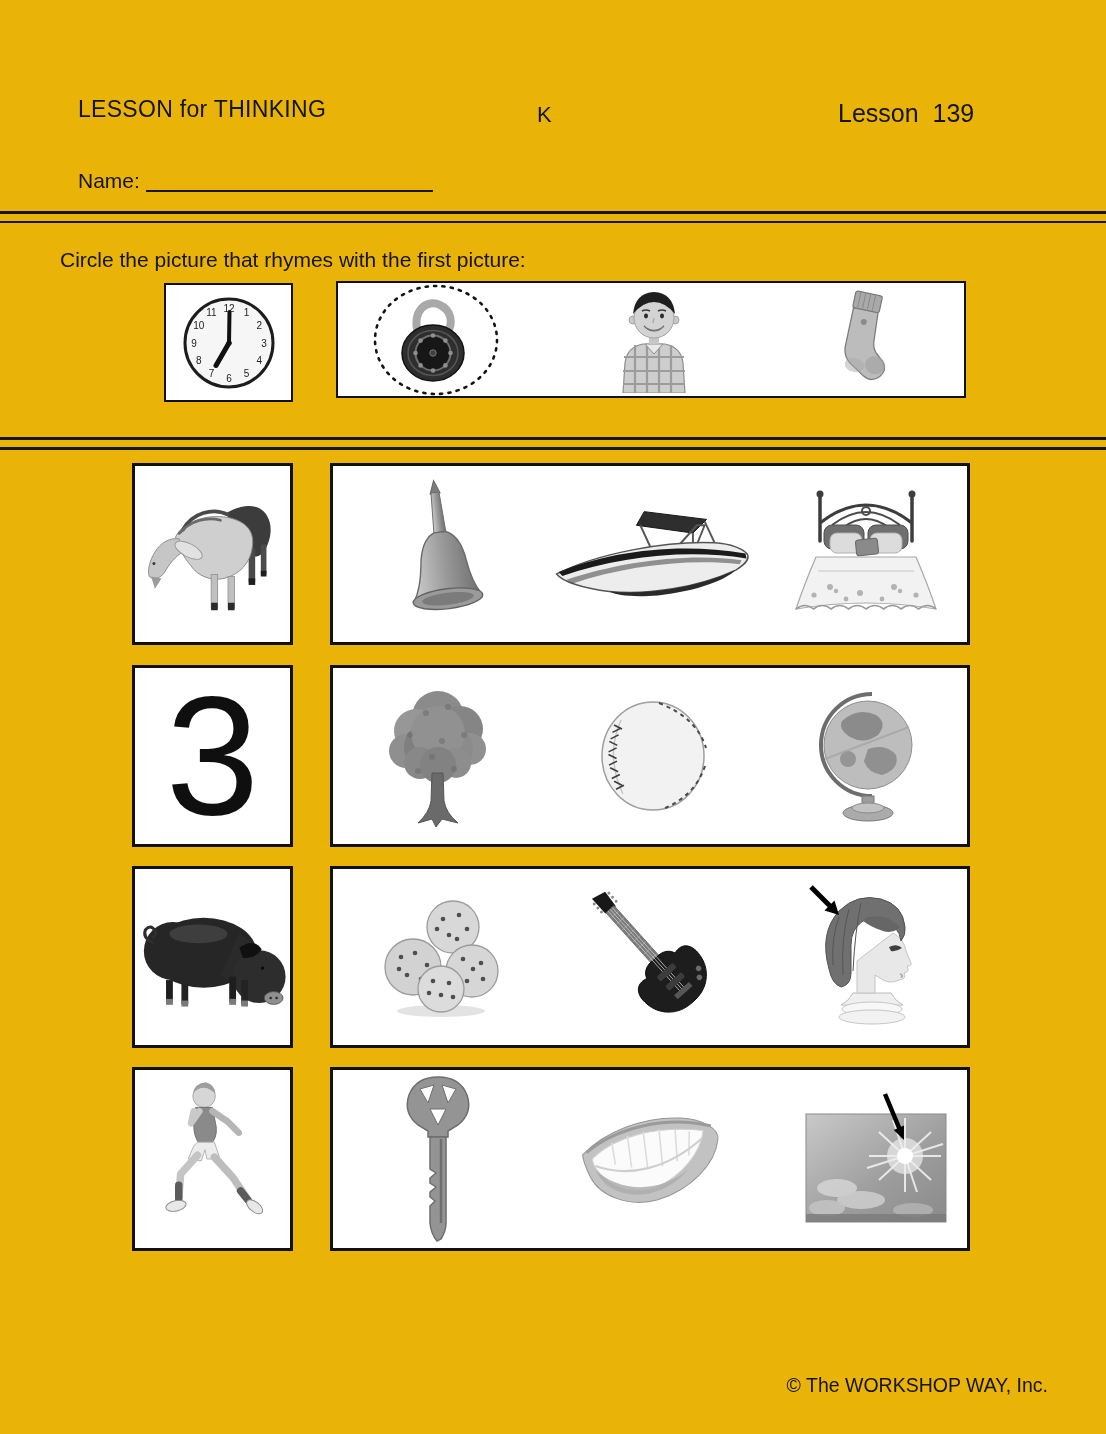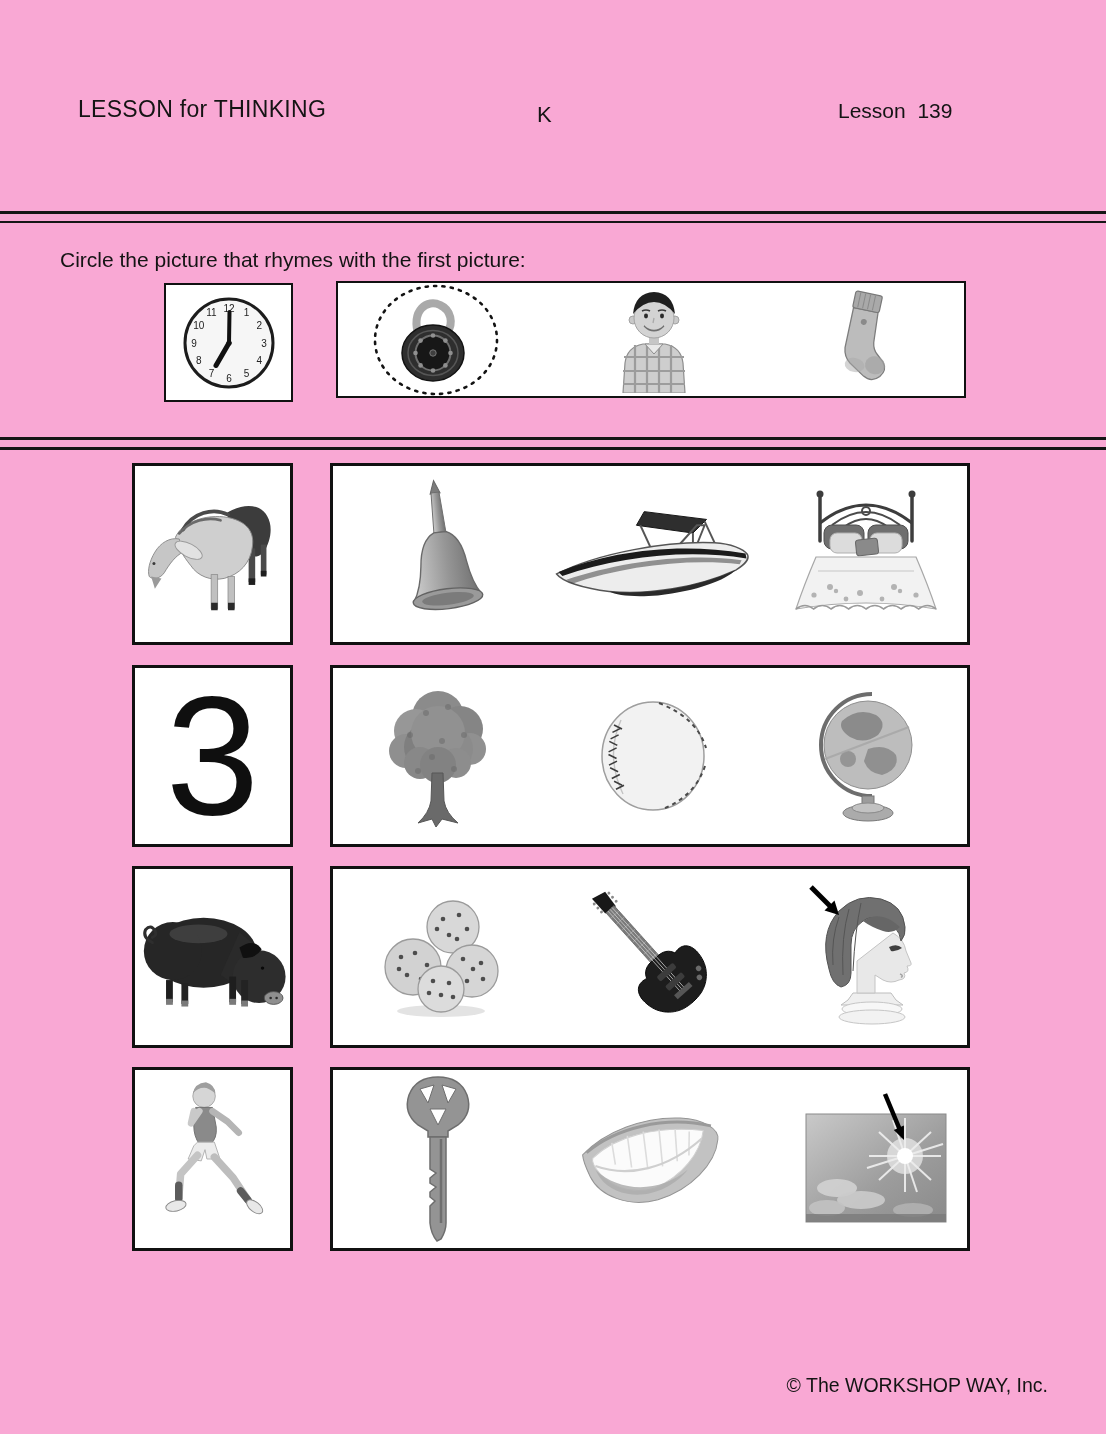--- a/index.html
+++ b/index.html
@@ -1,21 +1,21 @@
 <!DOCTYPE html>
 <html><head>
 <meta charset="utf-8">
 <style>
   html,body{margin:0;padding:0;background:#e8e8e8;}
-  .page{position:relative;width:1106px;height:1434px;background:#f9a8d4;margin:0 auto;
+  .page{position:relative;width:1106px;height:1434px;background:#eab308;margin:0 auto;
         font-family:"Liberation Sans", sans-serif;color:#141414;overflow:hidden;}
   .abs{position:absolute;}
   .title{left:78px;top:96px;font-size:23px;letter-spacing:.3px;}
   .grade{left:537px;top:102px;font-size:22px;}
-  .lesson{left:838px;top:99px;font-size:21px;white-space:pre;}
+  .lesson{left:838px;top:99px;font-size:25px;white-space:pre;}
   .name-row{left:78px;top:169px;font-size:21px;}
   .name-line{display:inline-block;width:287px;height:21px;border-bottom:2px solid #181818;margin-left:6px;vertical-align:-4px;}
   .rule{left:0;width:1106px;height:7px;border-top:3px solid #161616;border-bottom:2px solid #161616;}
   .rule1{top:211px;}
   .rule2{top:437px;border-top-width:3px;border-bottom-width:3px;}
   .instruction{left:60px;top:248px;font-size:21px;}
   .box{box-sizing:border-box;background:#fff;}
   .pbox{border:3.5px solid #111;display:flex;align-items:center;justify-content:center;}
   .cbox{border:3px solid #111;}
   .exbox{border-width:2.5px;}
@@ -25,20 +25,23 @@
   svg{display:block;}
 </style>
 </head>
 <body>
 
 <div class="page">
 
   <div class="abs title">LESSON for THINKING</div>
   <div class="abs grade">K</div>
   <div class="abs lesson">Lesson  139</div>
+  <div class="abs name-row">
+    <span>Name:</span><span class="name-line"></span>
+  </div>
 
   <div class="abs rule rule1"></div>
 
   <div class="abs instruction">Circle the picture that rhymes with the first picture:</div>
 
   <div class="abs box pbox exbox" style="left:164px;top:283px;width:129px;height:119px;">
     <svg width="100" height="100" viewBox="0 0 100 100">
       <circle cx="50" cy="50" r="44" fill="#f6f6f6" stroke="#1c1c1c" stroke-width="3"></circle>
       <g font-size="10" fill="#222" text-anchor="middle" font-family="Liberation Sans, sans-serif">
         <text x="50" y="18.5">12</text>

